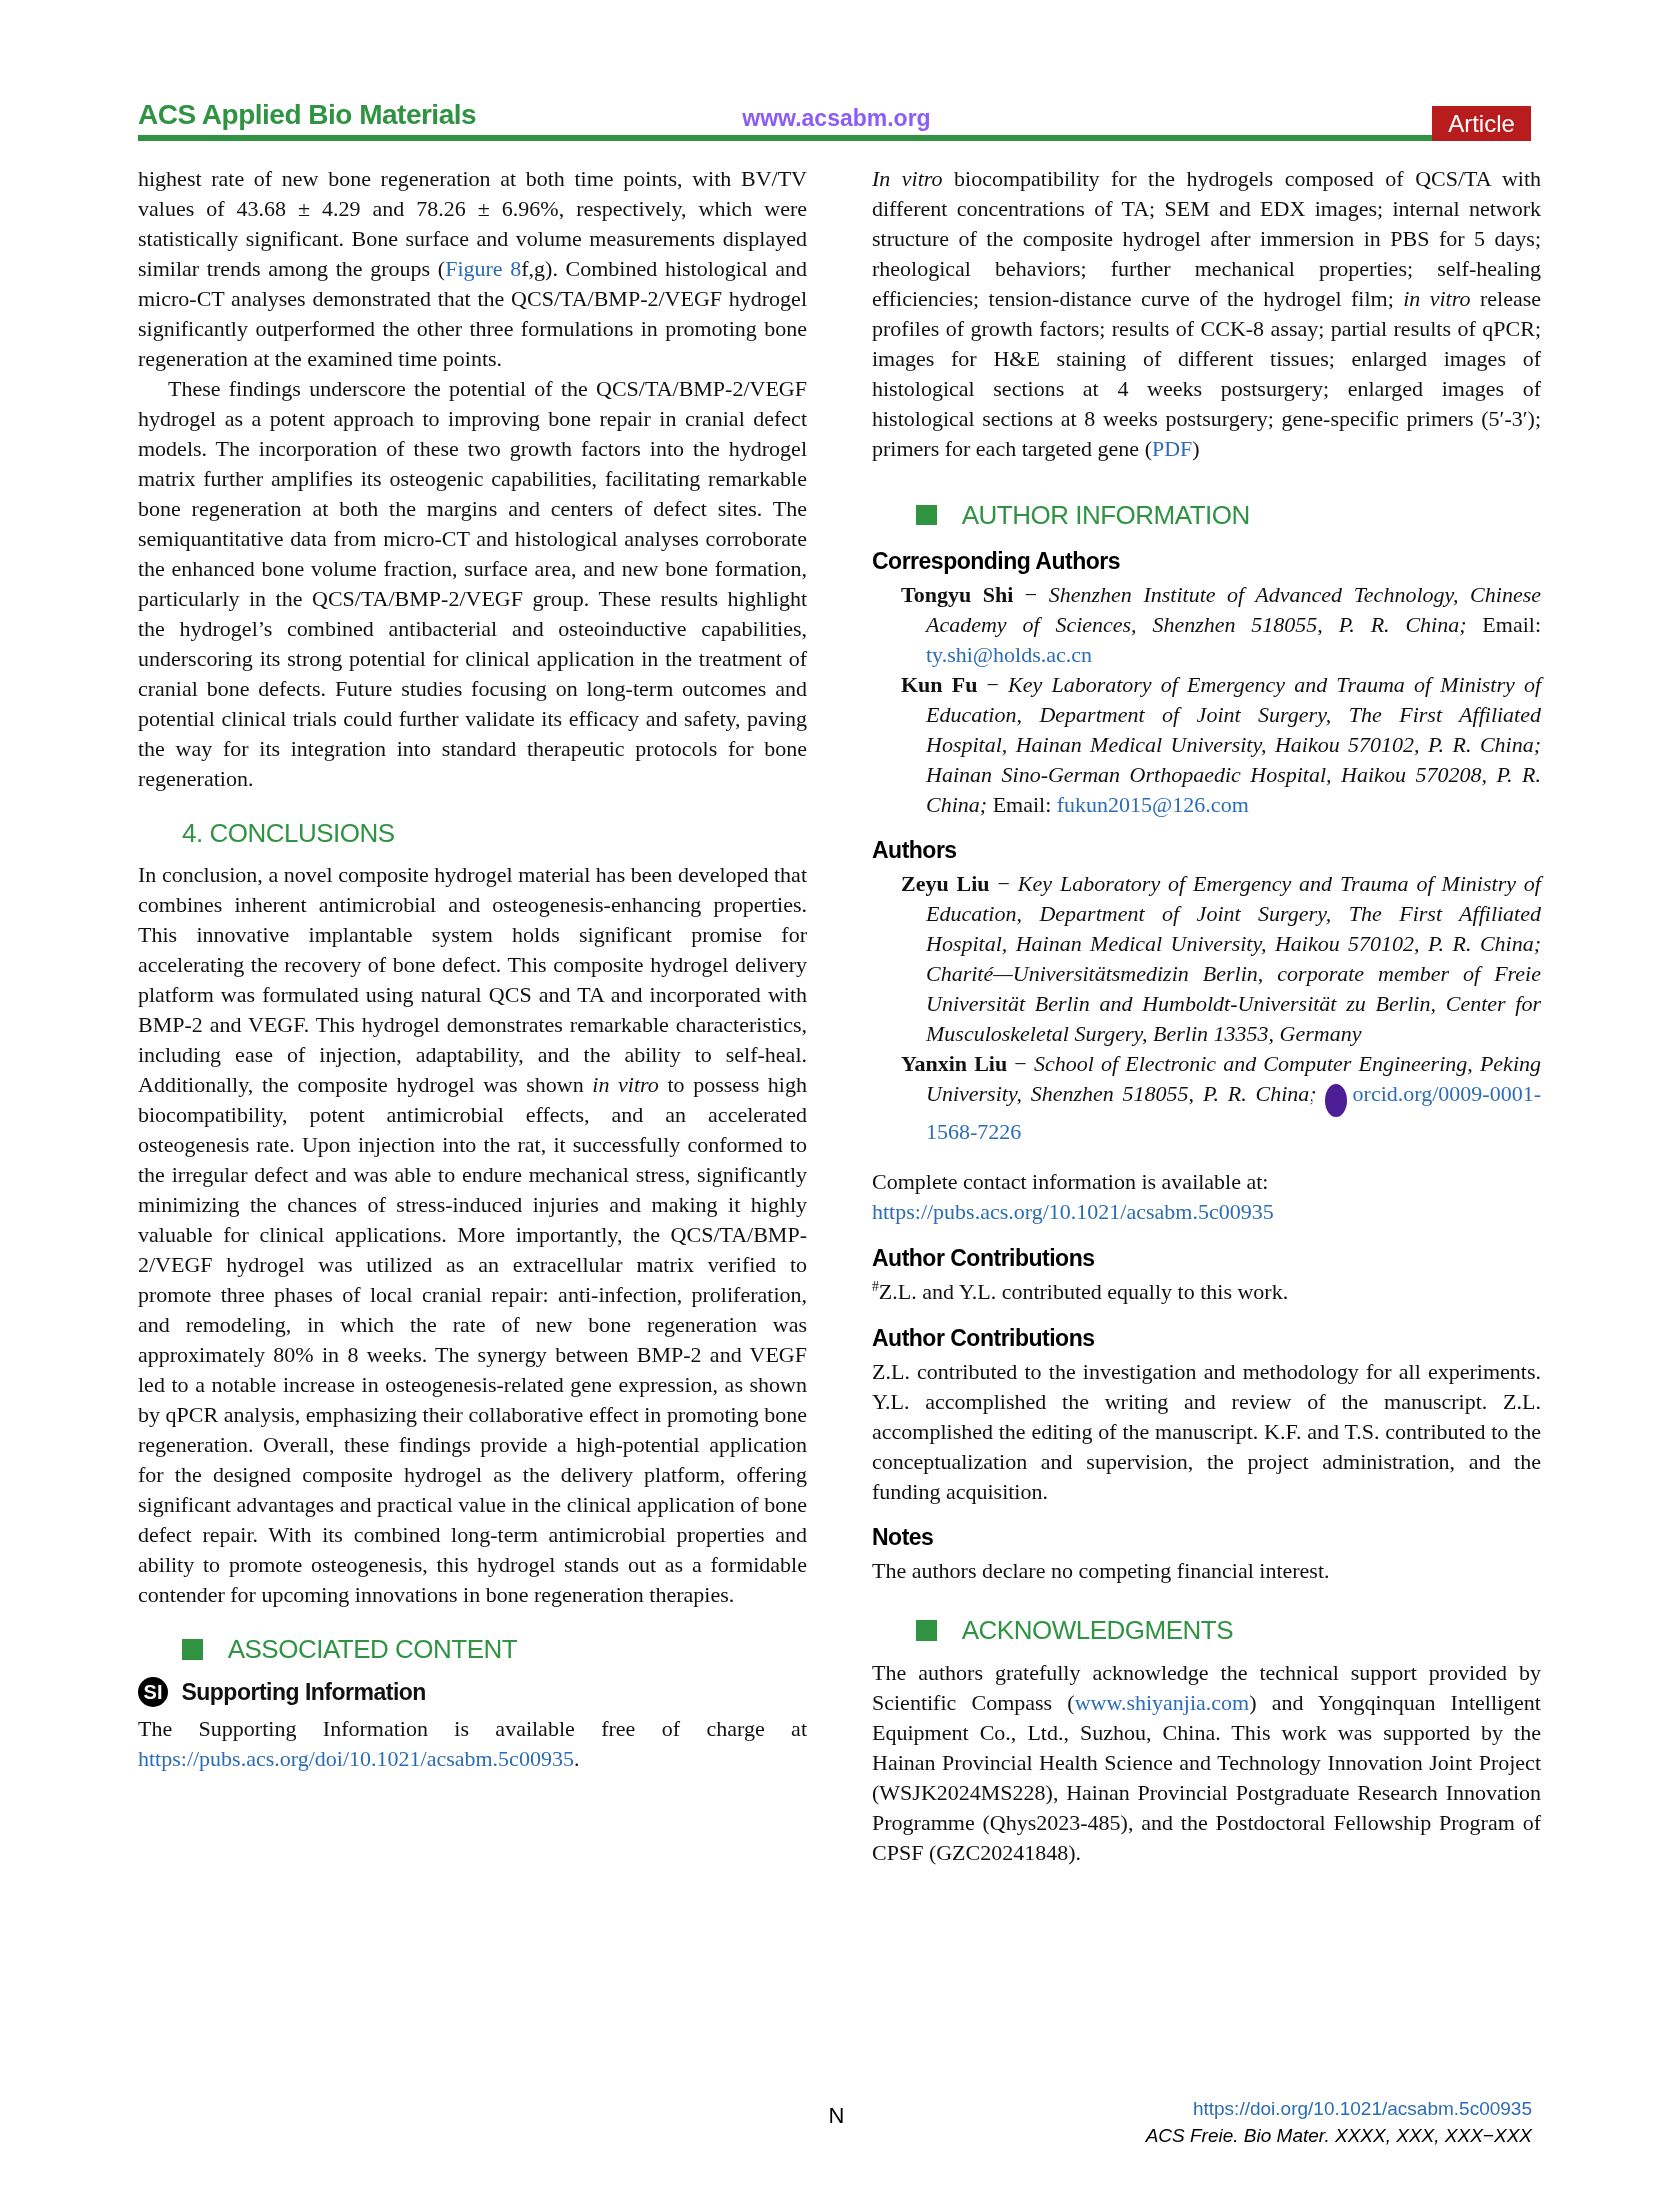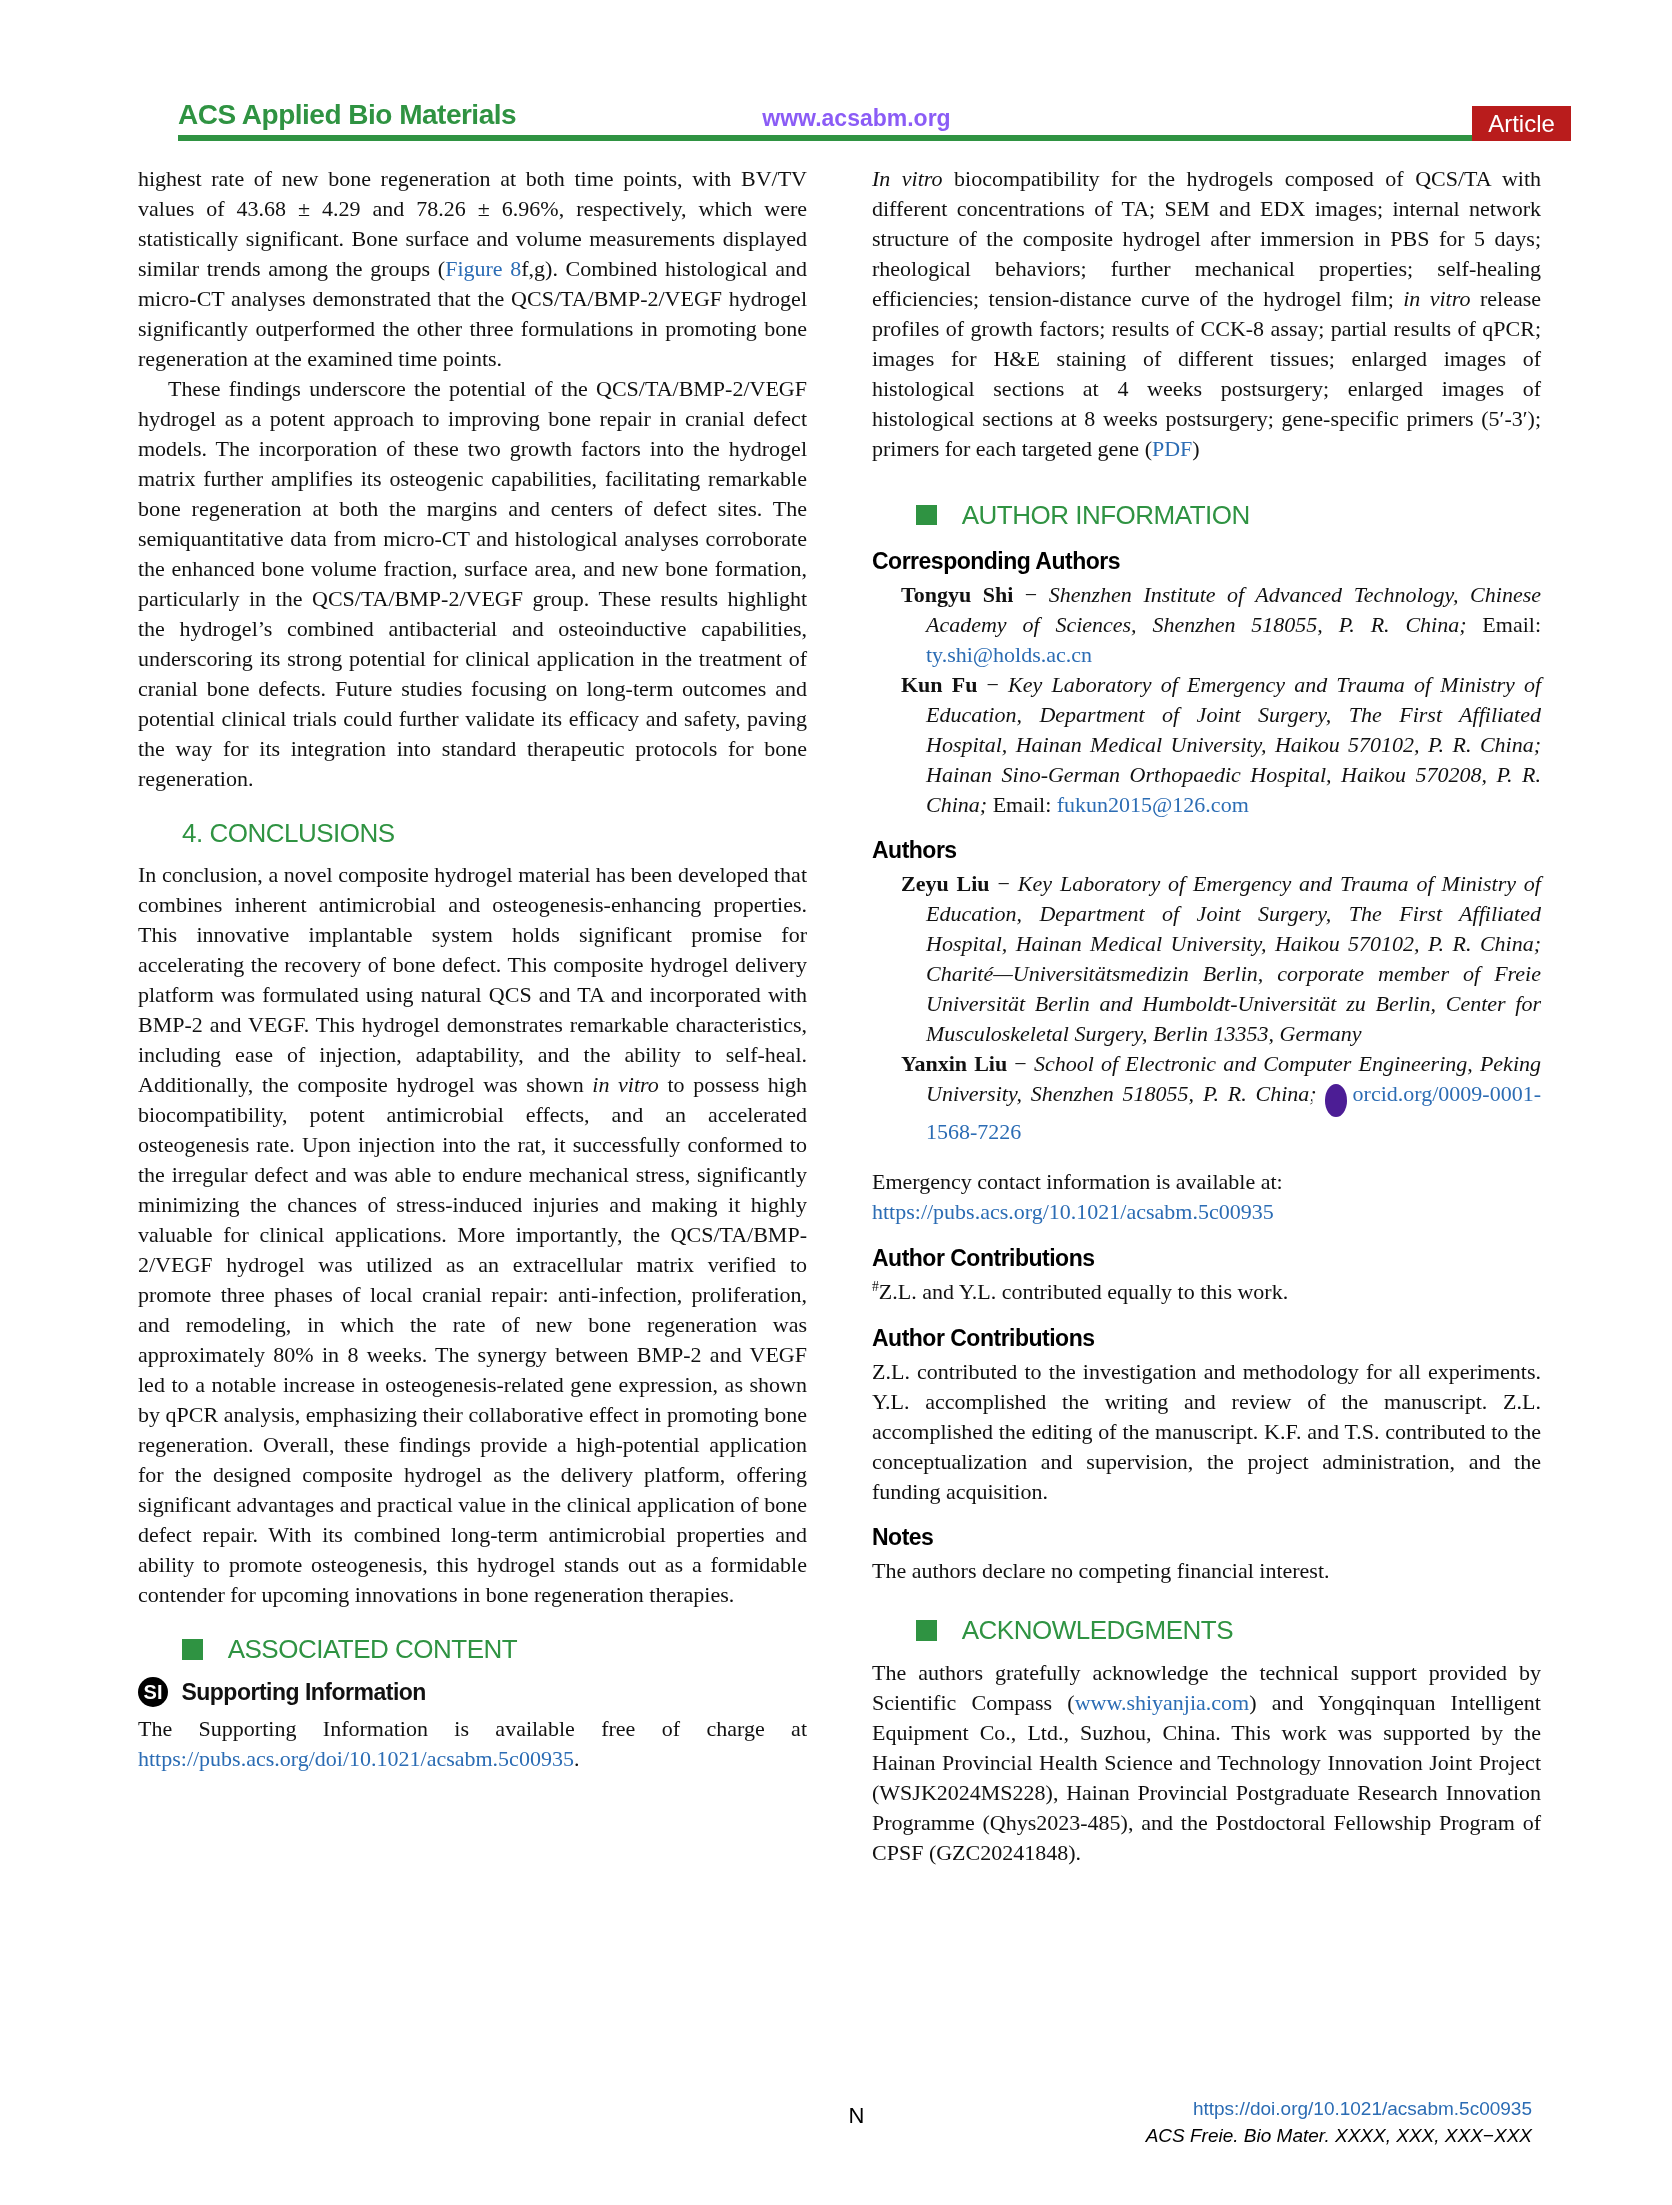--- a/index.html
+++ b/index.html
@@ -1,17 +1,17 @@
 <!DOCTYPE html>
 <html style="font-size:8.3px"><head>
 <meta charset="utf-8">
 <style>
   html,body{margin:0;padding:0;background:#ffffff;}
   body{width:1673px;height:2205px;position:relative;font-family:"Liberation Serif",serif;color:#111;}
-  .abs{position:absolute;margin-left:40px;}
+  .abs{position:absolute;}
 
   
   .journal-name{left:138px;top:99px;font-family:"Liberation Sans",sans-serif;font-weight:bold;font-size:28px;color:#2F9342;letter-spacing:-0.5px;}
   .site-url{left:0;right:0;top:105px;text-align:center;font-family:"Liberation Sans",sans-serif;font-weight:bold;font-size:23px;color:#8b5cf6;}
   .head-rule{left:138px;width:1393px;top:135px;height:5.7px;background:#2F9342;}
   .article-badge{left:1432px;top:106px;width:99px;height:35px;background:#b91c1c;color:#fff;font-family:"Liberation Sans",sans-serif;font-size:24px;display:flex;align-items:center;justify-content:center;}
 
   
   .col{position:absolute;top:164px;width:669px;font-size:22px;line-height:30px;text-align:justify;}
   .col-left{left:138px;}
@@ -83,21 +83,21 @@
 
   <div class="subhead">Corresponding Authors</div>
   <p class="entry just"><span class="seg-b">Tongyu Shi</span><span> − </span><span class="seg-i">Shenzhen Institute of Advanced Technology, Chinese Academy of Sciences, Shenzhen 518055, P. R. China;</span><span> Email: </span><span class="seg-link">ty.shi@holds.ac.cn</span></p>
   <p class="entry just"><span class="seg-b">Kun Fu</span><span> − </span><span class="seg-i">Key Laboratory of Emergency and Trauma of Ministry of Education, Department of Joint Surgery, The First Affiliated Hospital, Hainan Medical University, Haikou 570102, P. R. China; Hainan Sino-German Orthopaedic Hospital, Haikou 570208, P. R. China;</span><span> Email: </span><span class="seg-link">fukun2015@126.com</span></p>
 
   <div class="subhead">Authors</div>
   <p class="entry just"><span class="seg-b">Zeyu Liu</span><span> − </span><span class="seg-i">Key Laboratory of Emergency and Trauma of Ministry of Education, Department of Joint Surgery, The First Affiliated Hospital, Hainan Medical University, Haikou 570102, P. R. China; Charité—Universitätsmedizin Berlin, corporate member of Freie Universität Berlin and Humboldt-Universität zu Berlin, Center for Musculoskeletal Surgery, Berlin 13353, Germany</span></p>
   <p class="entry just"><span class="seg-b">Yanxin Liu</span><span> − </span><span class="seg-i">School of Electronic and Computer Engineering, Peking University, Shenzhen 518055, P. R. China;</span><span> </span><span class="seg-orcidicon">iD</span><span class="seg-link">orcid.org/0009-0001-1568-7226</span></p>
 
   <div class="contact-block">
-    <p class="flush">Emergency contact information is available at:</p>
+    <p class="flush">Complete contact information is available at:</p>
     <p class="flush"><span class="seg-link">https://pubs.acs.org/10.1021/acsabm.5c00935</span></p>
   </div>
 
   <div class="subhead">Author Contributions</div>
   <p class="flush"><span class="seg-sup">#</span><span>Z.L. and Y.L. contributed equally to this work.</span></p>
 
   <div class="subhead">Author Contributions</div>
   <p class="just">Z.L. contributed to the investigation and methodology for all experiments. Y.L. accomplished the writing and review of the manuscript. Z.L. accomplished the editing of the manuscript. K.F. and T.S. contributed to the conceptualization and supervision, the project administration, and the funding acquisition.</p>
 
   <div class="subhead">Notes</div>

